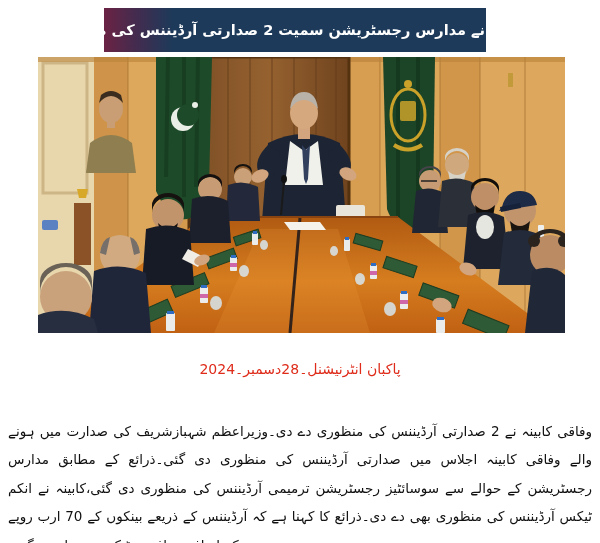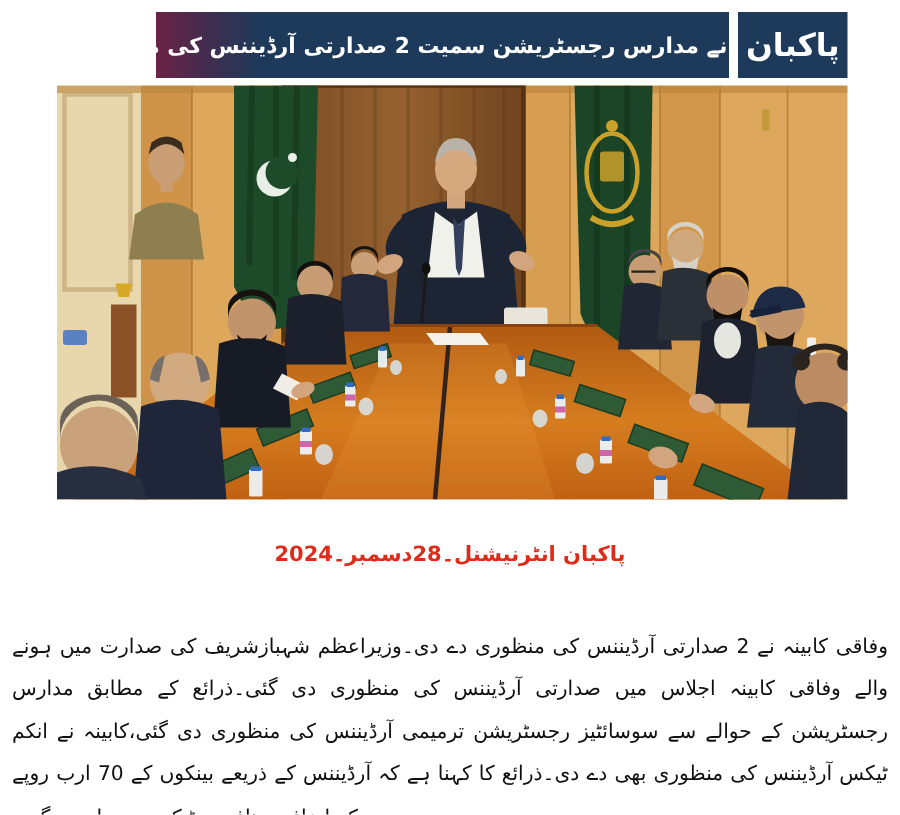--- a/index.html
+++ b/index.html
@@ -15,37 +15,34 @@
     letter-spacing:0;padding:0 6px;}
   .logo-block{position:absolute;left:492px;top:0;width:73px;height:44px;background:#1d3a5a;
     display:flex;align-items:center;justify-content:center;}
   .logo{color:#ffffff;font-weight:700;font-size:21px;direction:rtl;}
 
   
   .photo{position:absolute;left:38px;top:57px;width:527px;height:276px;margin:0;padding:0;line-height:0;}
 
   
   .dateline{position:absolute;top:361px;left:0;width:600px;text-align:center;color:#de2b1a;
-    font-weight:700;font-size:14px;direction:rtl;}
+    font-weight:400;font-size:14px;direction:rtl;}
 
   
   .article{position:absolute;top:403px;left:8px;width:584px;direction:rtl;
     text-align:justify;text-align-last:left;font-size:13.5px;line-height:28.5px;color:#101010;}
 </style>
 </head>
 <body>
 
 <div class="page">
 
   <div class="masthead">
     <div class="headline-bar">
       <span class="headline">وفاقی کابینہ نے مدارس رجسٹریشن سمیت 2 صدارتی آرڈیننس کی منظوری دیدی</span>
-    </div>
-    <div class="logo-block">
-      <span class="logo">پاکبان</span>
     </div>
   </div>
 
   <figure class="photo">
     <svg viewBox="0 0 527 276" width="527" height="276">
       <defs>
         <linearGradient id="gTable" x1="0" y1="0" x2="0" y2="1">
           <stop offset="0" stop-color="#b05a12"></stop>
           <stop offset="0.55" stop-color="#d67d1f"></stop>
           <stop offset="1" stop-color="#c06113"></stop>

